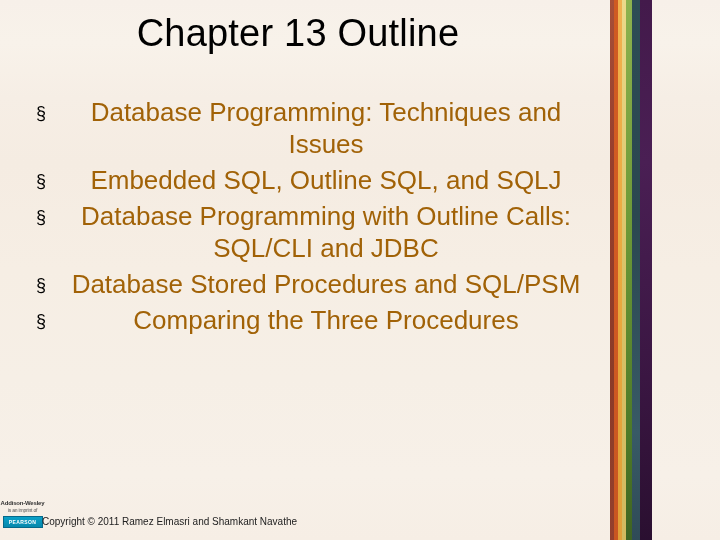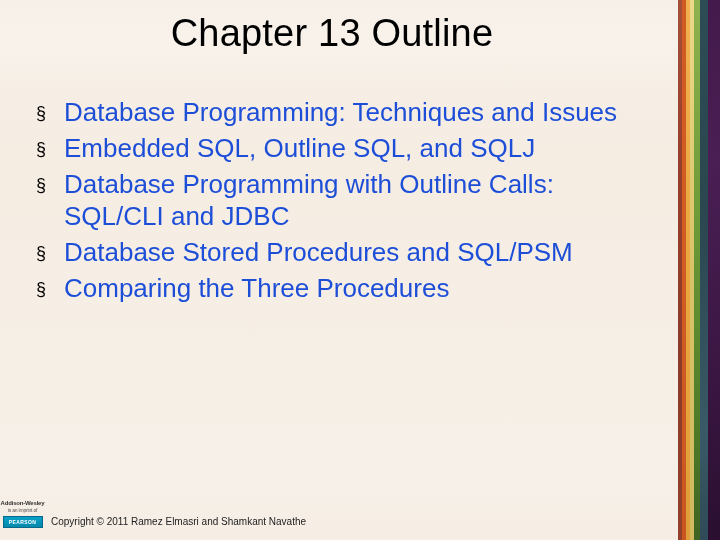--- a/index.html
+++ b/index.html
@@ -5,21 +5,21 @@
   * { margin: 0; padding: 0; box-sizing: border-box; }
   html, body { width: 720px; height: 540px; overflow: hidden; }
   body {
     font-family: Arial, Helvetica, sans-serif;
     background:
       linear-gradient(180deg,
         #f7f0e9 0%, #f8f2ea 8%, #f6eee5 18%, #f5ece2 30%,
         #f6eee4 50%, #f6efe6 70%, #f7f0e8 88%, #f6eee5 100%);
     position: relative;
   }
-  .slide { position: relative; width: 720px; height: 540px; }
+  .slide { position: relative; width: 652px; height: 540px; }
 
   
   .stripes { position: absolute; top: 0; right: 0; bottom: 0; width: 42px; display: flex; }
   .stripes .bar { height: 100%; }
   .b0 { width: 4px; background: linear-gradient(180deg, #a64f38 0%, #973f2d 30%, #8b3b28 70%, #94402d 100%); }
   .b1 { width: 4px; background: linear-gradient(180deg, #cf5a22 0%, #d35c23 40%, #c95621 100%); }
   .b2 { width: 4px; background: linear-gradient(180deg, #f1b04f 0%, #e9a93f 50%, #e09e38 100%); }
   .b3 { width: 4px; background: linear-gradient(180deg, #ecd98a 0%, #d9c368 50%, #d2b95f 100%); }
   .b4 { width: 6px; background: linear-gradient(180deg, #8eb24e 0%, #6e9a38 40%, #4e7a28 80%, #3f6322 100%); }
   .b5 { width: 8px; background: linear-gradient(180deg, #2d4c55 0%, #2b4750 40%, #385a66 80%, #2f4b57 100%); }
@@ -37,25 +37,25 @@
   .content {
     position: absolute;
     top: 96px; left: 36px; right: 64px;
   }
   .item { position: relative; padding-left: 28px; margin-bottom: 4px; }
   .item .bullet {
     position: absolute; left: 0; top: 8px;
     font-size: 18px; line-height: 1; color: #000;
     font-family: "Segoe UI Symbol", "Arial Unicode MS", Arial, sans-serif;
   }
-  .item .text { font-size: 26px; line-height: 32px; color: #1d4ed8; font-weight: 400; }
+  .item .text { font-size: 26px; line-height: 32px; color: #a16207; font-weight: 400; text-align: center; }
 
   
   .footer {
-    position: absolute; left: 51px; bottom: 13px; right: 60px;
+    position: absolute; left: 42px; bottom: 13px; right: 60px;
     font-size: 10px; color: #222;
   }
   .logo-block {
     position: absolute; left: 0; bottom: 0; width: 45px; height: 40px;
   }
   .aw-lines { text-align: center; font-size: 6px; line-height: 7px; color: #333; font-weight: 700; letter-spacing: -0.2px; }
   .aw-sub { font-weight: 400; font-size: 5px; color: #555; letter-spacing: -0.2px; }
   .pearson-box {
     margin: 2px auto 0 auto; width: 40px; height: 12px;
     background: linear-gradient(180deg, #0aa0c8 0%, #0688ac 100%);

